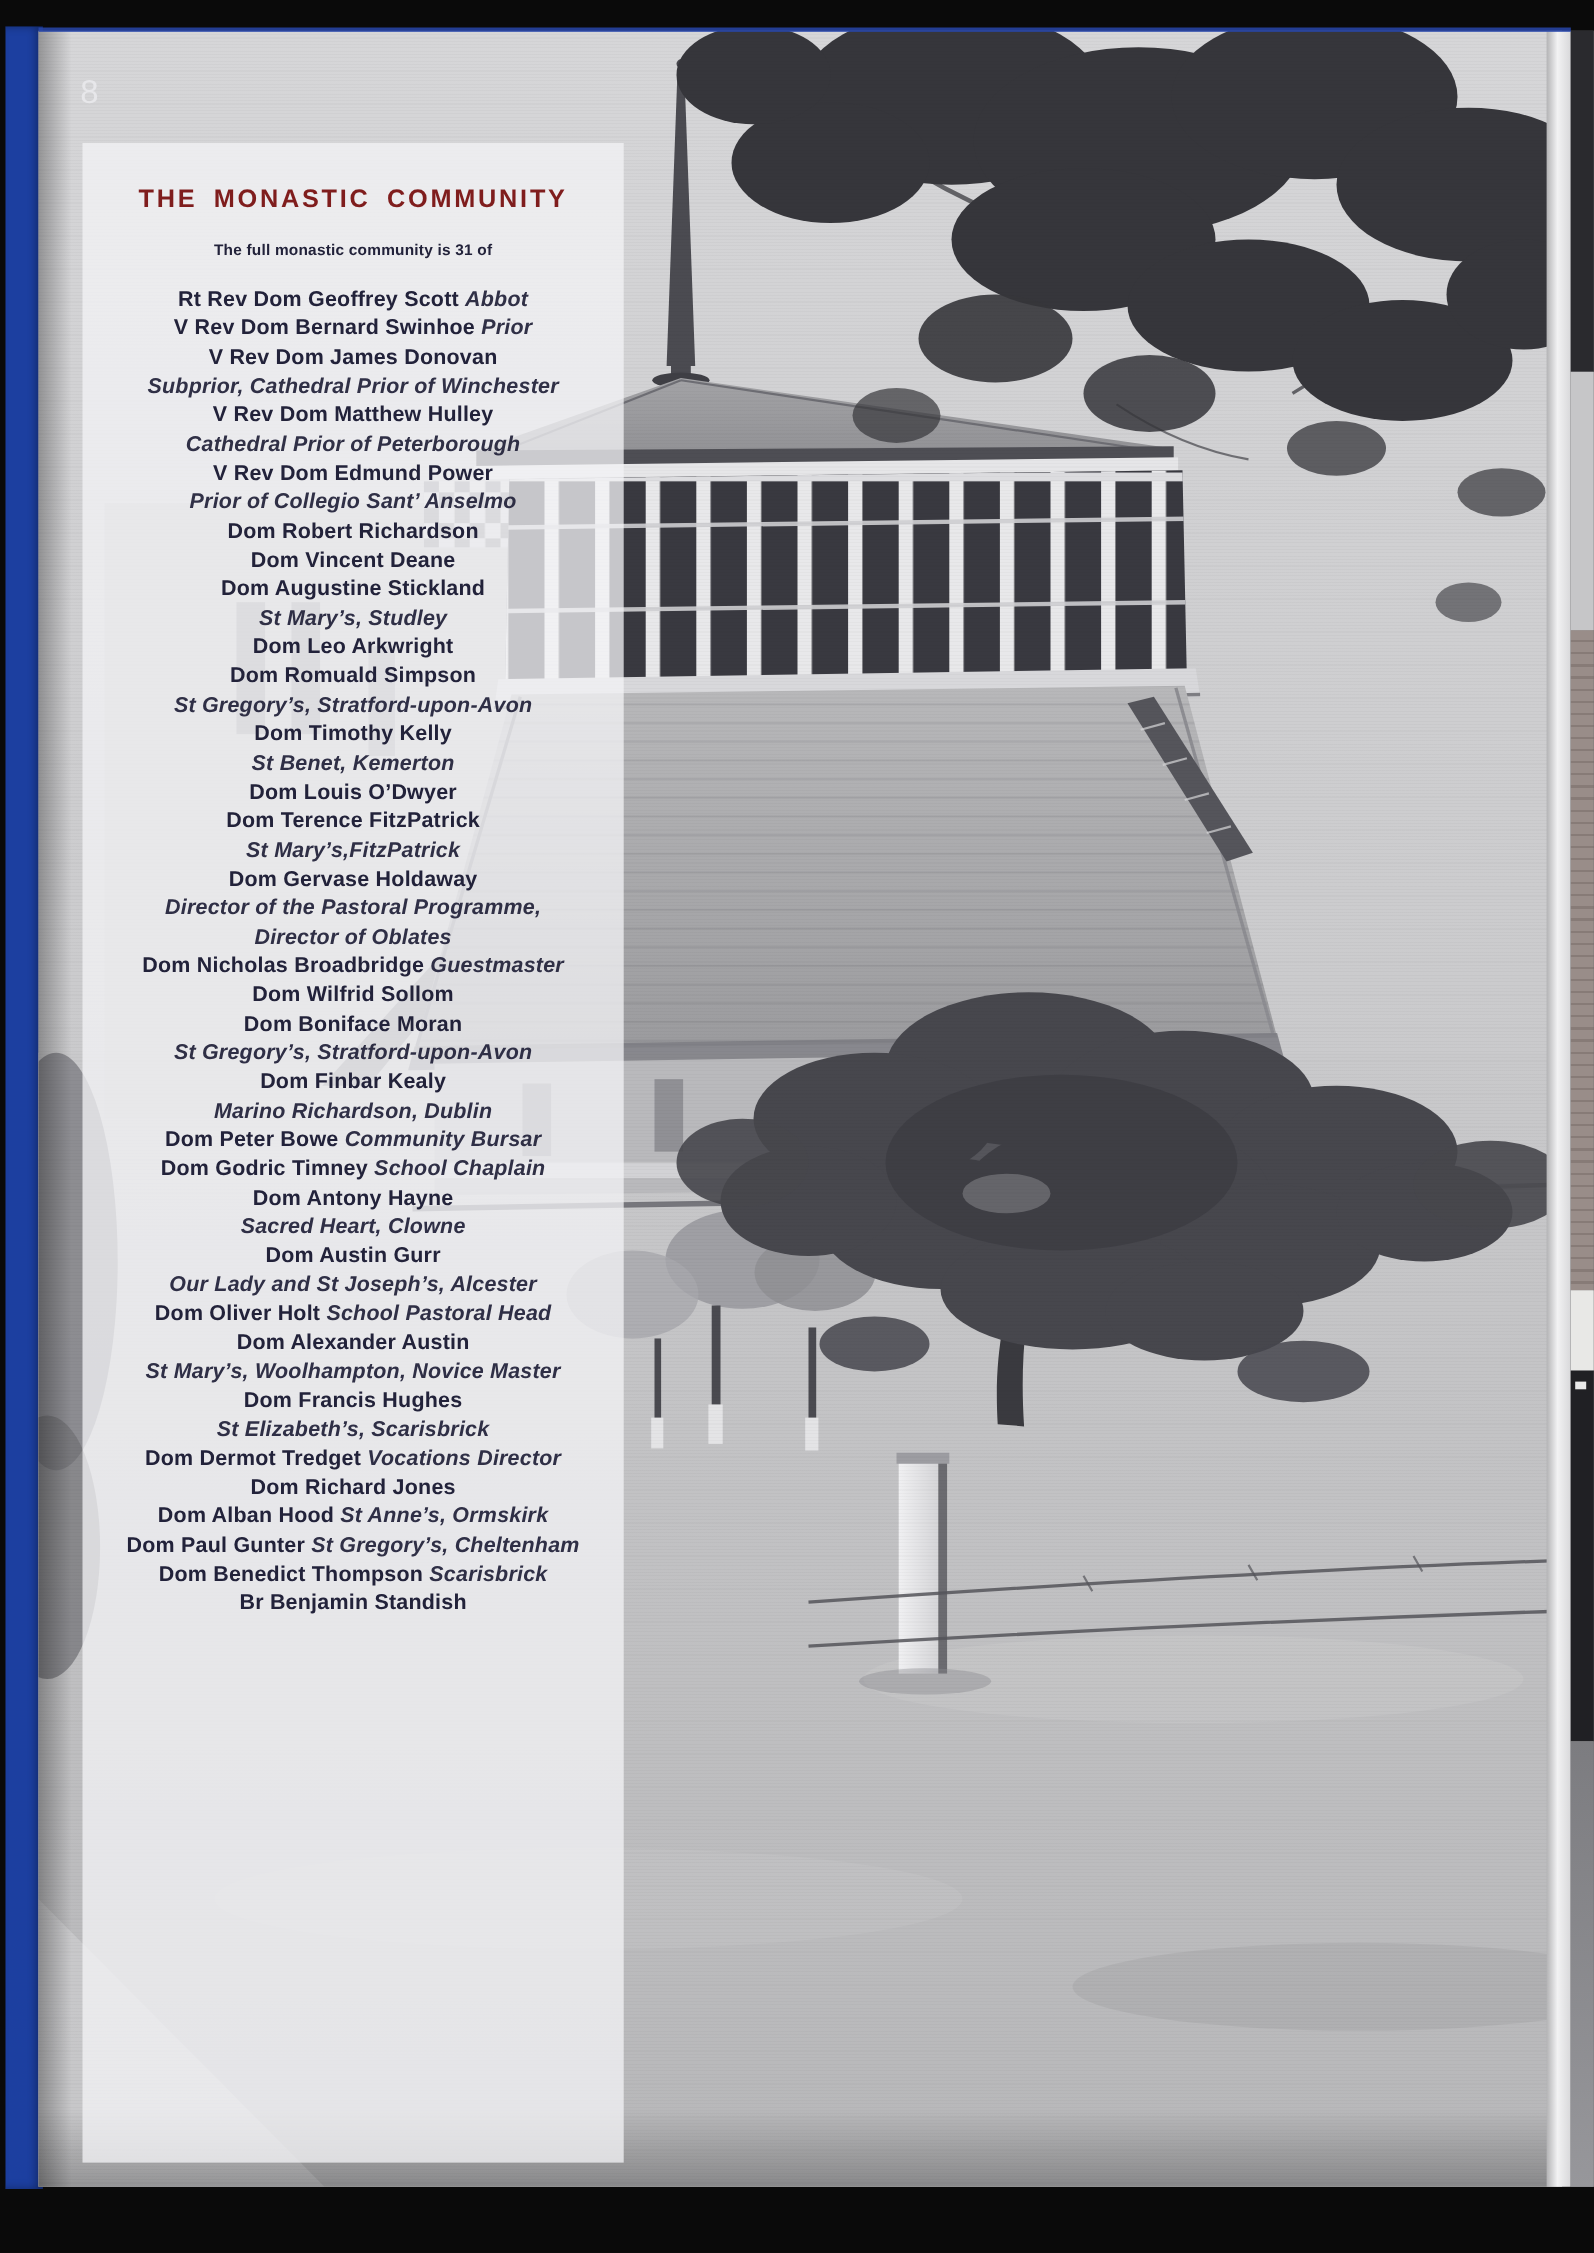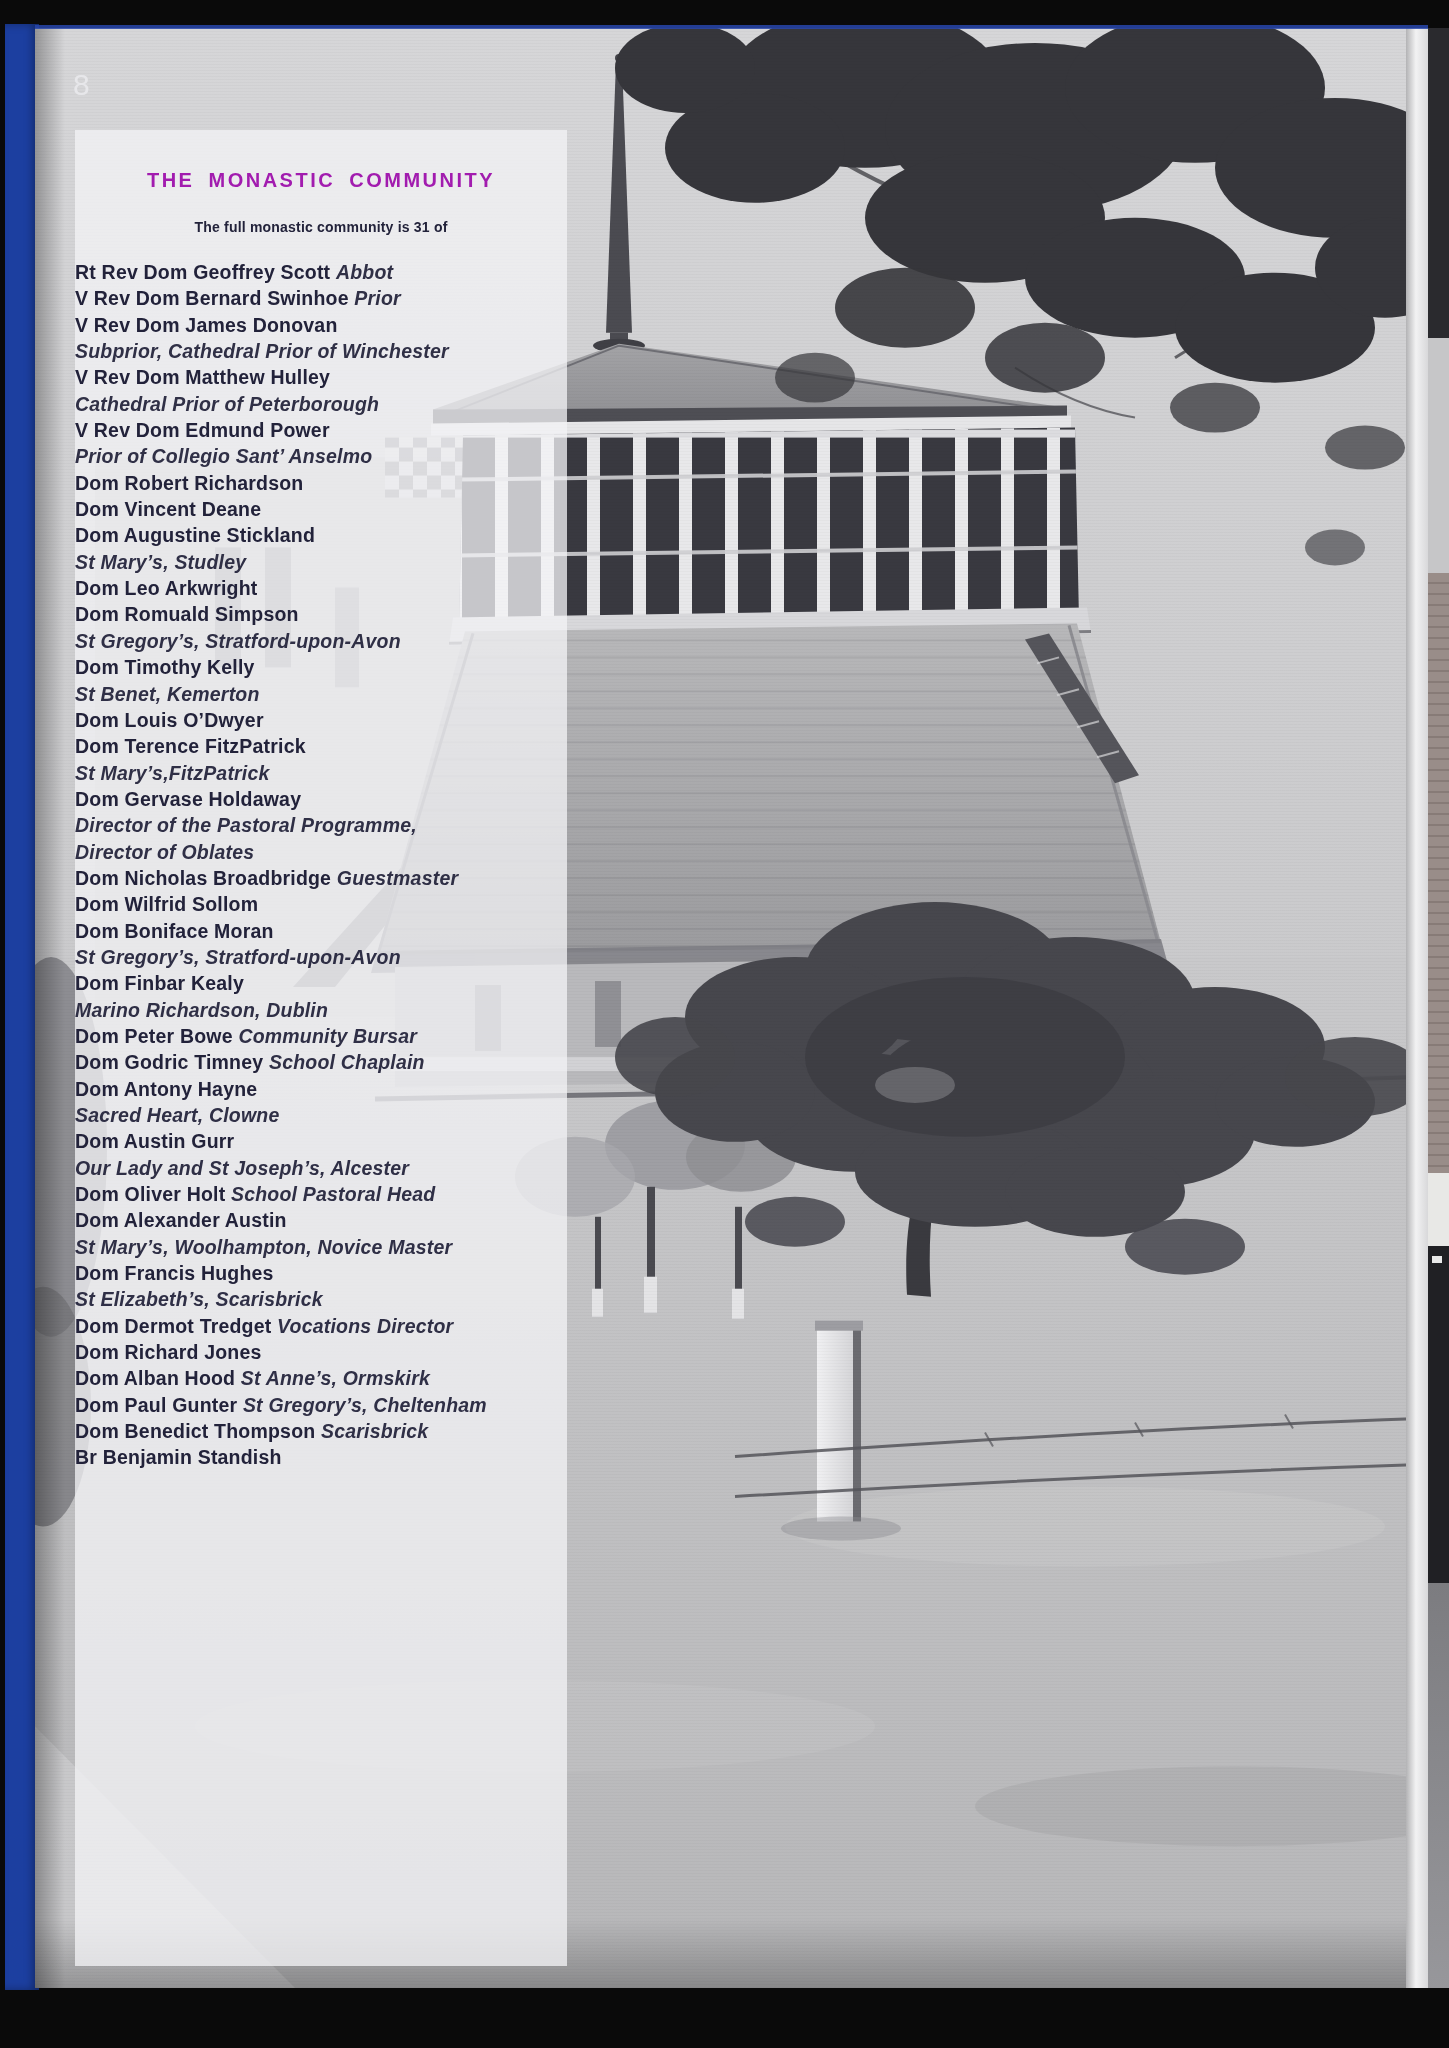--- a/index.html
+++ b/index.html
@@ -19,26 +19,26 @@
   .noise{position:absolute;inset:0;pointer-events:none;
         background:repeating-linear-gradient(0deg,rgba(0,0,0,.022) 0 1px,rgba(0,0,0,0) 1px 3px);}
   .gutter{position:absolute;left:0;top:0;width:30px;height:100%;pointer-events:none;
         background:linear-gradient(90deg,rgba(0,0,0,.30),rgba(0,0,0,0));}
   .bottom-shade{position:absolute;left:0;bottom:0;width:100%;height:70px;pointer-events:none;
         background:linear-gradient(rgba(0,0,0,0),rgba(0,0,0,.25));}
   .page-num{position:absolute;left:38px;top:40px;font-size:30px;font-weight:400;
         color:rgba(232,232,236,.92);letter-spacing:1px;}
   .panel{position:absolute;left:40px;top:102px;width:492px;height:1836px;
         background:var(--veil);color:var(--ink);}
-  .title{margin-top:36px;text-align:center;font-size:20px;line-height:28px;font-weight:700;
-        letter-spacing:2.5px;word-spacing:6px;color:#a21caf;}
+  .title{margin-top:36px;text-align:center;font-size:23px;line-height:28px;font-weight:700;
+        letter-spacing:2.5px;word-spacing:6px;color:#7f1d1d;}
   .intro{margin-top:20px;text-align:center;font-size:14px;font-weight:700;
         line-height:27px;letter-spacing:.2px;}
   .list{margin-top:18px;font-size:19.5px;line-height:26.35px;
-        letter-spacing:.2px;}
+        letter-spacing:.2px;text-align:center;}
   .list-line{white-space:nowrap;}
   .nm{font-weight:700;}
   .it{font-weight:700;font-style:italic;opacity:.93;}
   .page-edge{position:absolute;left:1406px;top:28px;width:22px;height:1960px;
         background:linear-gradient(90deg,#b3b3b5,#f2f2f3 45%,#d8d8da);}
   .sliver{position:absolute;left:1428px;top:28px;width:21px;height:1960px;background:#8b8b8f;}
   .sliver>div{position:absolute;left:0;width:100%;}
   .sl-foliage{top:0;height:310px;background:#2a2a2e;}
   .sl-sky{top:310px;height:235px;background:#c6c6c8;}
   .sl-brick{top:545px;height:600px;background:repeating-linear-gradient(180deg,#998d89 0 9px,#877b77 9px 11px);}

